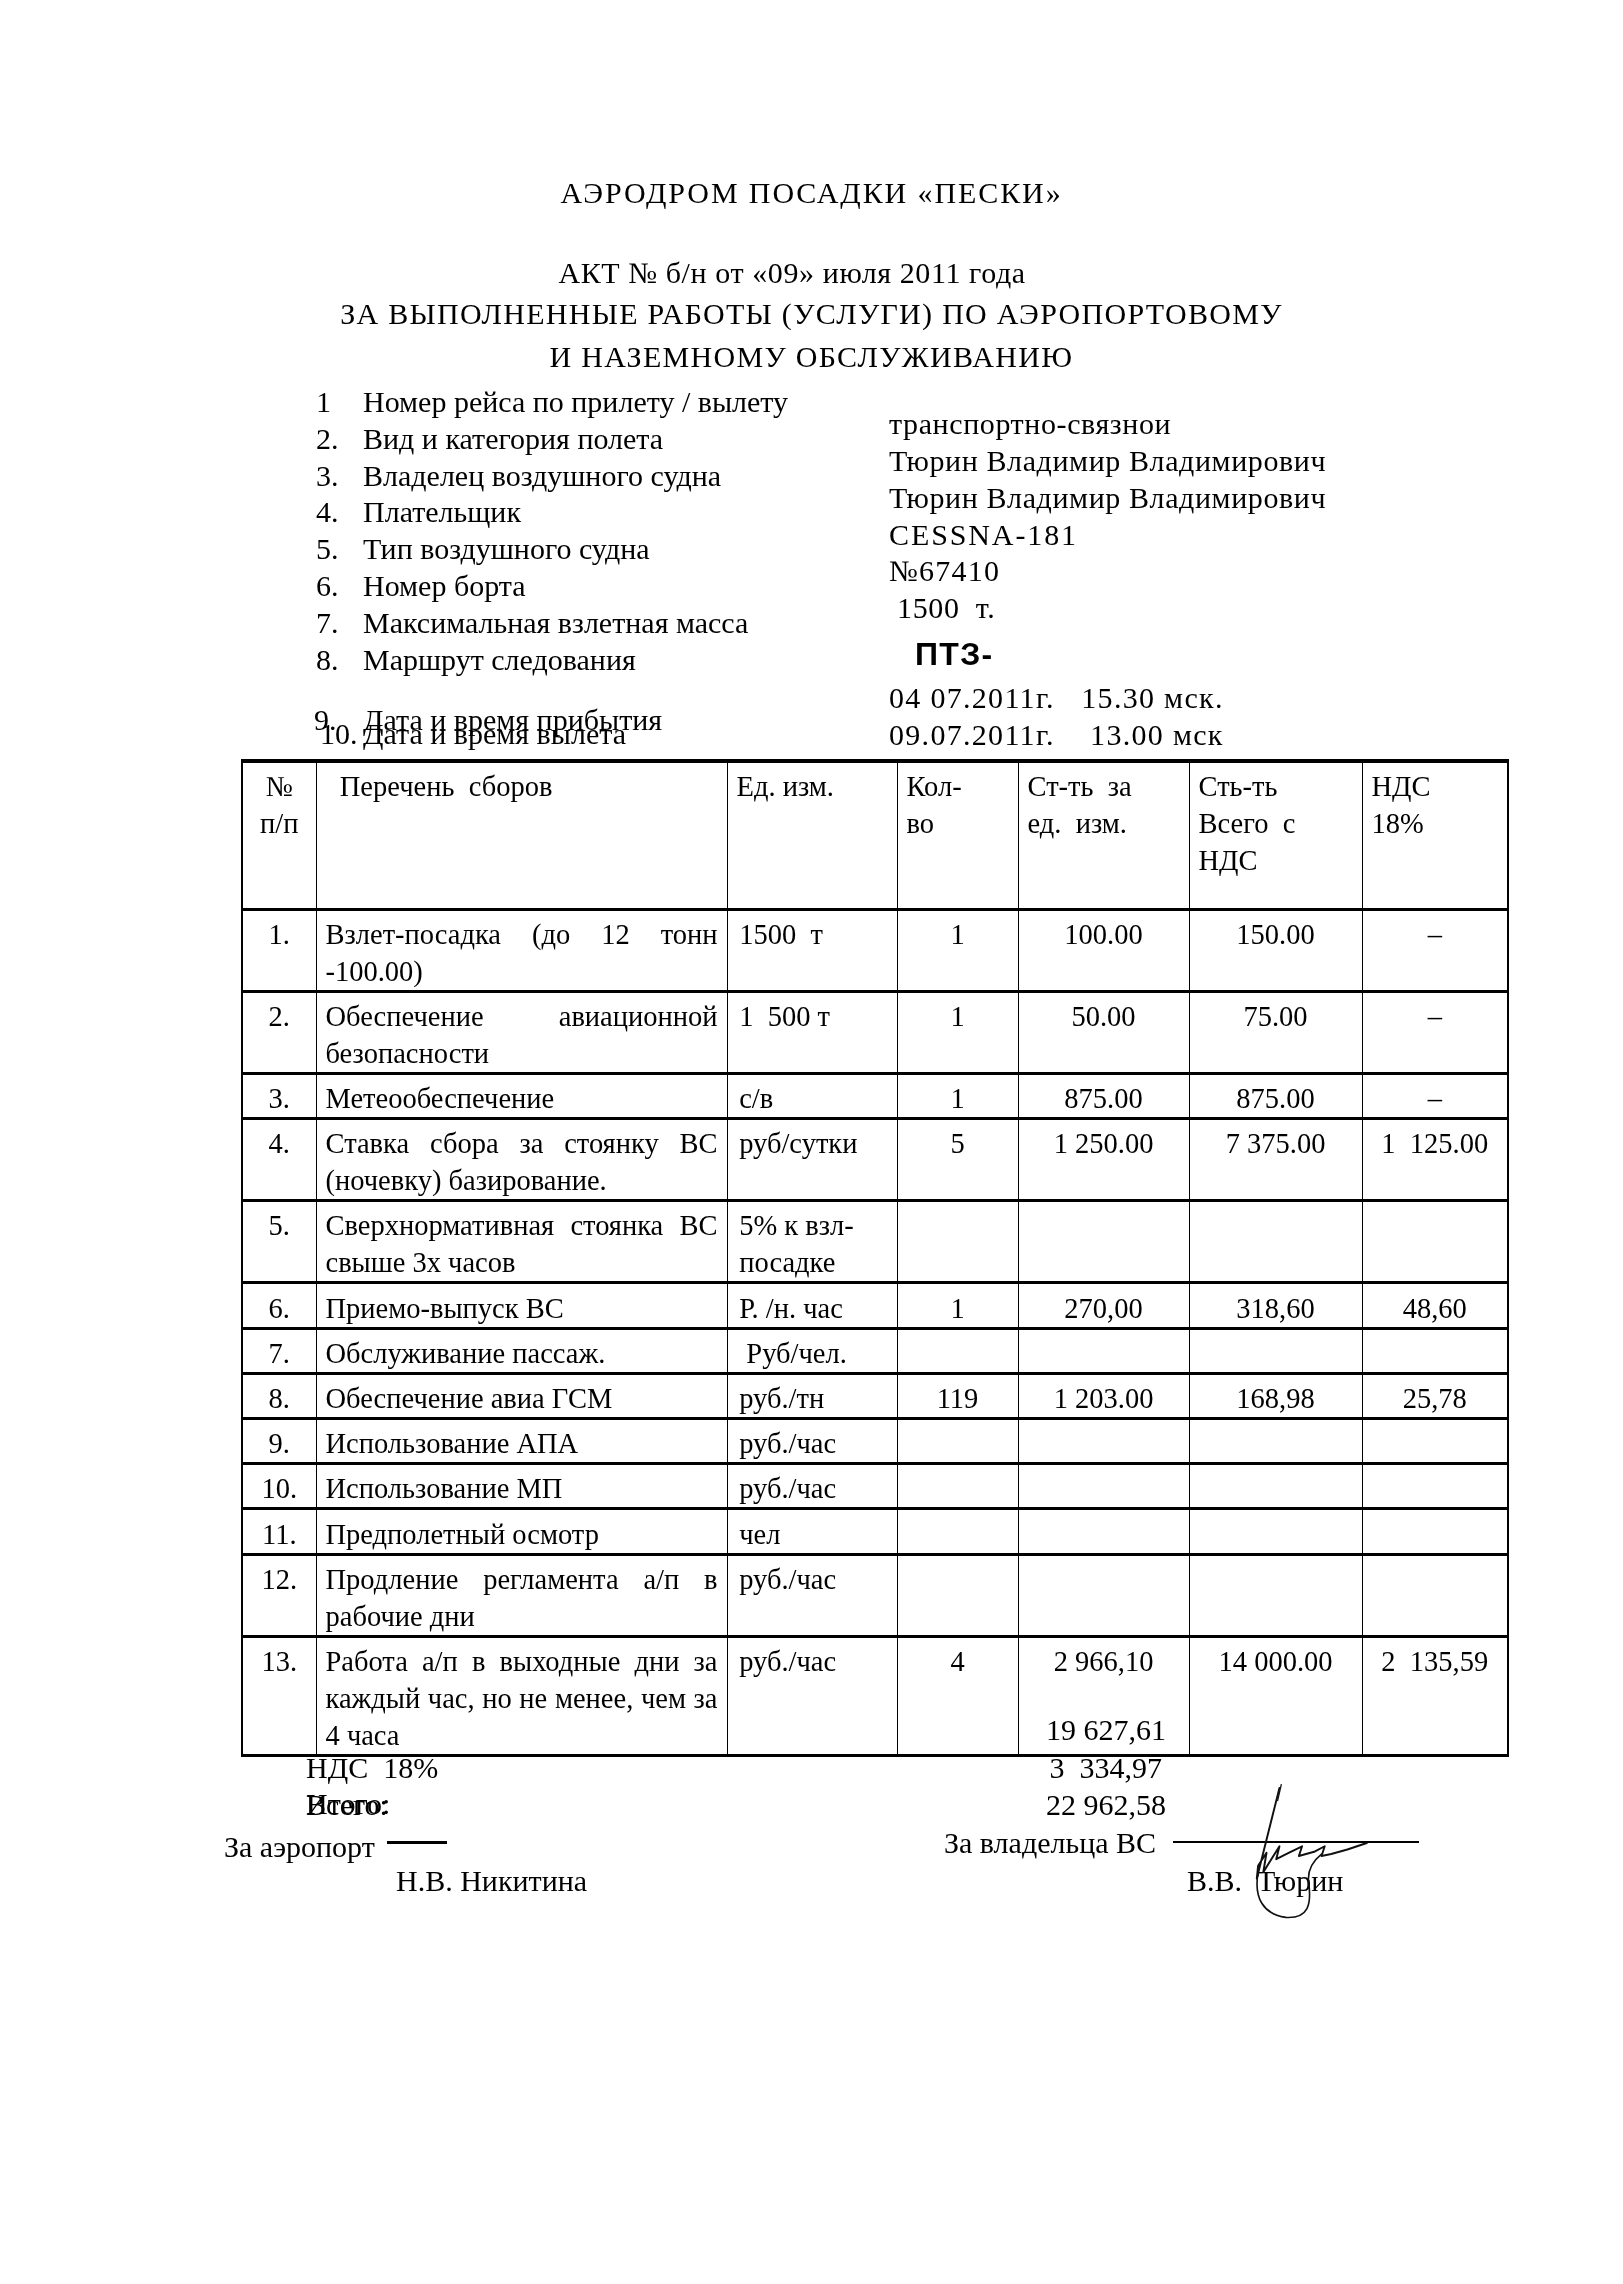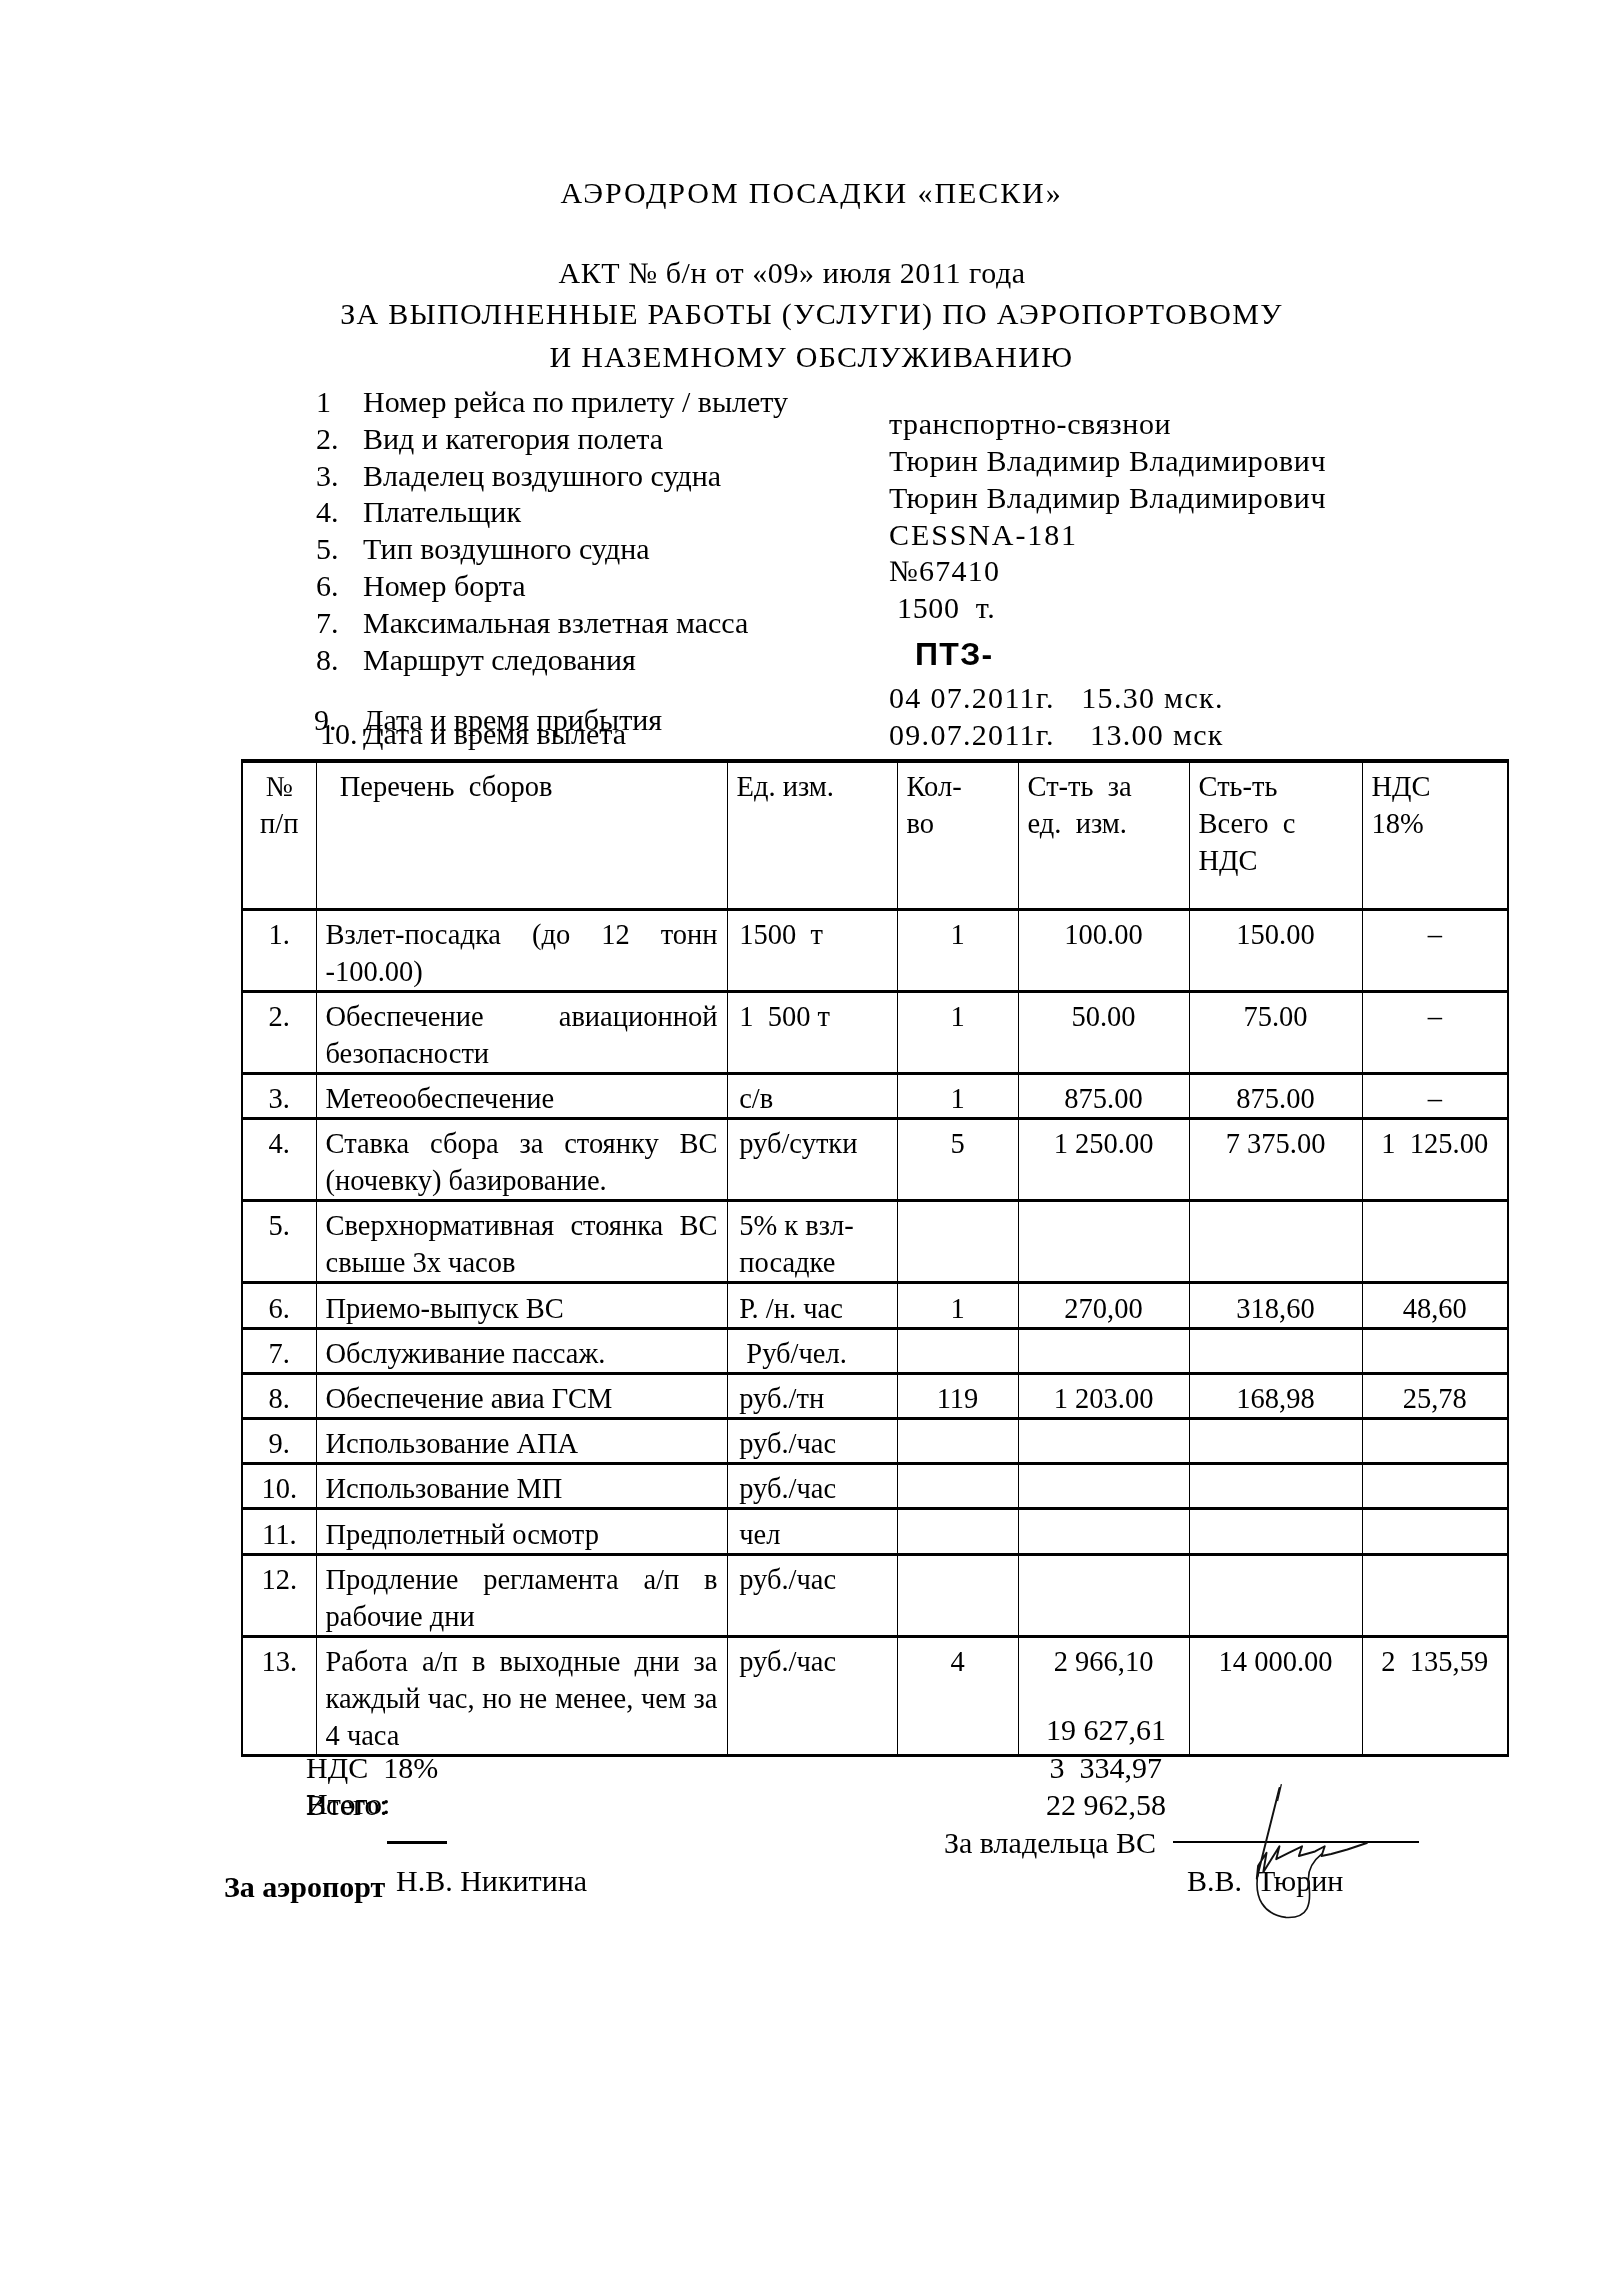--- a/index.html
+++ b/index.html
@@ -247,21 +247,21 @@
     </tbody>
 </table>
 
 <div class="footer-label" style="left:306px; top:1789px;text-align:right;">Итого:</div>
 <div class="footer-val" style="top:1715px;">19 627,61</div>
 <div class="footer-label" style="left:306px; top:1753px; white-space:pre;">НДС  18%</div>
 <div class="footer-val" style="top:1753px; right:461px; white-space:pre;">3  334,97</div>
 <div class="footer-label" style="left:306px; top:1790px;">Всего:</div>
 <div class="footer-val" style="top:1790px;">22 962,58</div>
 
-<div class="footer-label" style="left:224px; top:1872px;font-weight:bold;">За аэропорт</div>
+<div class="footer-label" style="left:224px; top:1832px;">За аэропорт</div>
 <div class="sig-short"></div>
 <div class="footer-label" style="left:396px; top:1866px;">Н.В. Никитина</div>
 
 <div class="footer-label" style="left:944px; top:1828px;">За владельца ВС</div>
 <div class="sig-line"></div>
 <div class="footer-label" style="left:1187px; top:1866px; white-space:pre;">В.В.  Тюрин</div>
 <svg class="abs" style="left:1218px; top:1775px;" width="207" height="149" viewBox="0 0 320 230">
   <path d="M95 20 L60 160 L62 140 L75 120 L70 150 L95 110 L90 130 L110 120 L130 110 L125 125 L150 118 L165 110 L160 125 L175 122 L200 115 L230 105" fill="none" stroke="#111" stroke-width="3" stroke-linejoin="round" stroke-linecap="round"></path>
   <path d="M62 150 C55 190 70 215 105 220 C140 222 145 200 140 165 C138 145 150 130 160 122" fill="none" stroke="#111" stroke-width="2.5" stroke-linecap="round"></path>
   <path d="M98 14 L92 40" fill="none" stroke="#111" stroke-width="2"></path>

